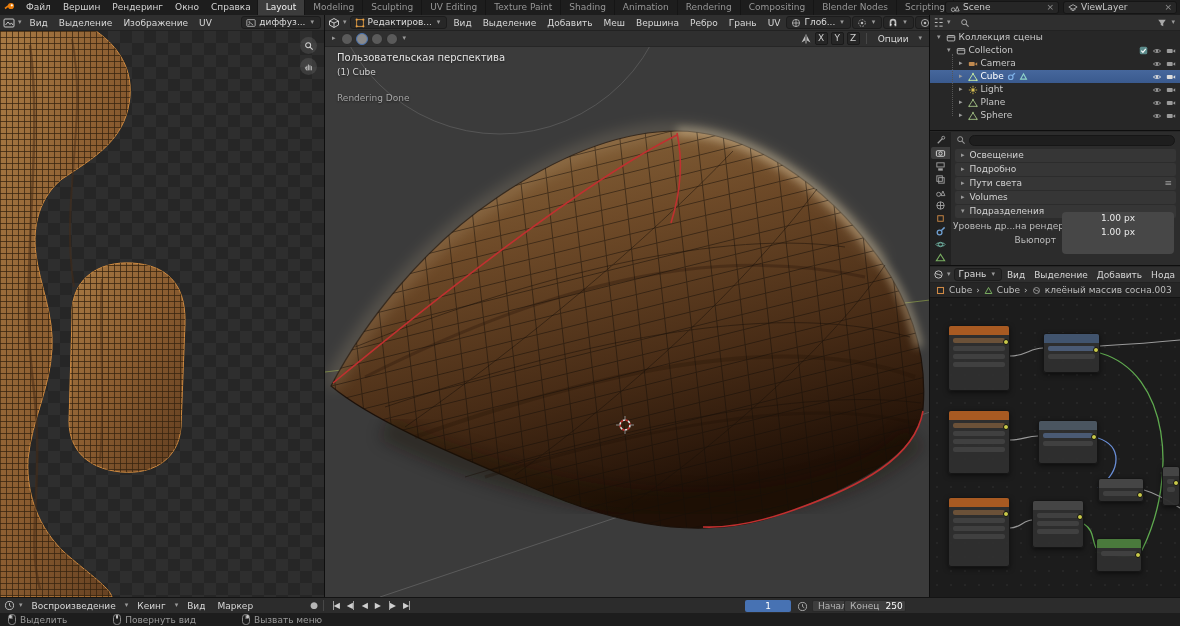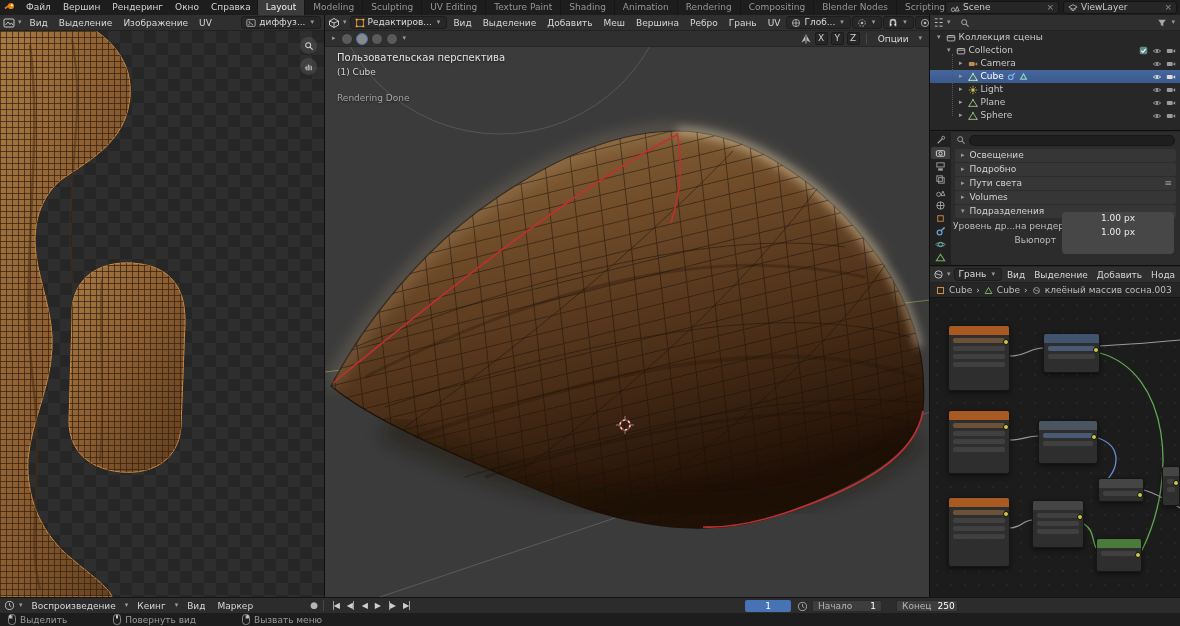--- a/index.html
+++ b/index.html
@@ -702,21 +702,21 @@
     <span class="tbtn">▶|</span>
     <span class="fchip">1</span>
     <svg class="ico" style="position:absolute;left:797px;top:3px" width="11" height="11" viewBox="0 0 12 12">
         <circle cx="6" cy="6" r="4.4" fill="none" stroke="#b0b0b0"></circle>
         <path d="M6 3.4V6l1.9 1.3" fill="none" stroke="#b0b0b0"></path>
       </svg>
     <span class="schip" style="left:812px;width:70px">
       <span class="k">Начало</span>
       <span class="v" style="margin-left:auto">1</span>
     </span>
-    <span class="schip" style="left:896px;width:62px">
+    <span class="schip" style="left:844px;width:62px">
       <span class="k">Конец</span>
       <span class="v" style="margin-left:auto">250</span>
     </span>
   </div>
 
   <div class="status">
     <span class="hint">
       <svg class="ico" width="8" height="11" viewBox="0 0 8 11">
           <rect x=".5" y=".5" width="7" height="10" rx="3" fill="none" stroke="#8a8a8a"></rect>
           <path d="M4 .5V5" stroke="#8a8a8a"></path>

